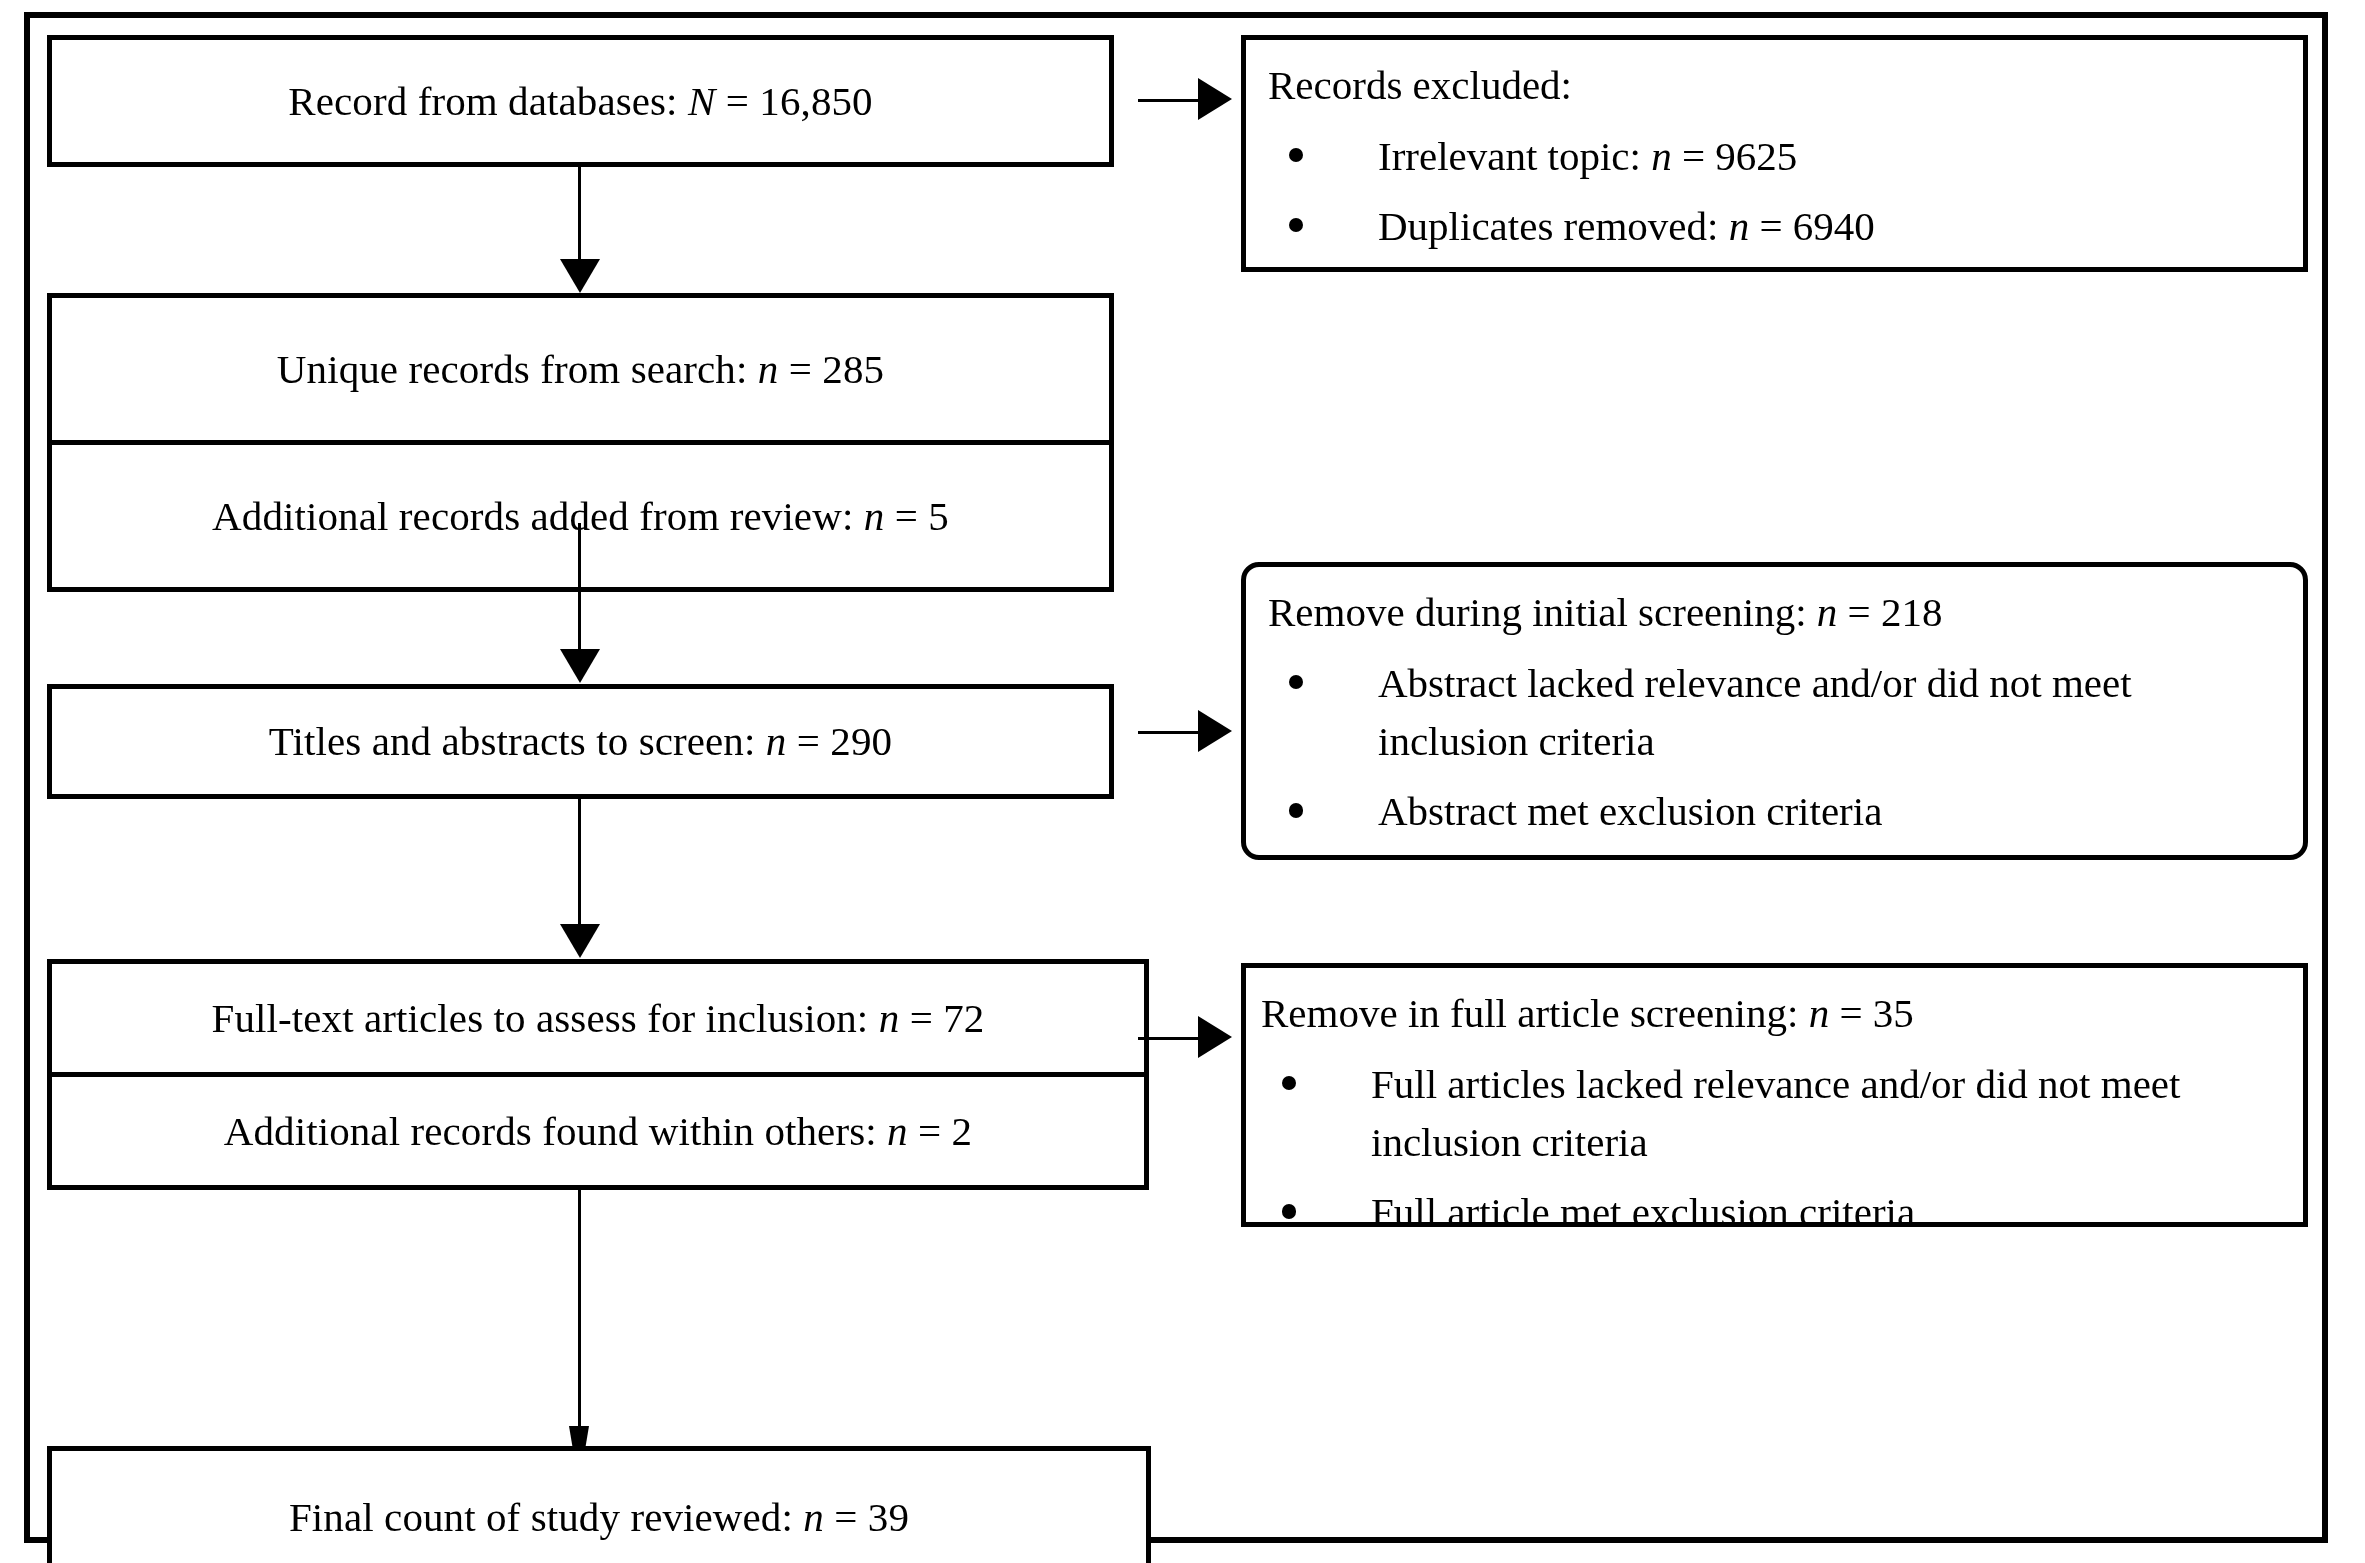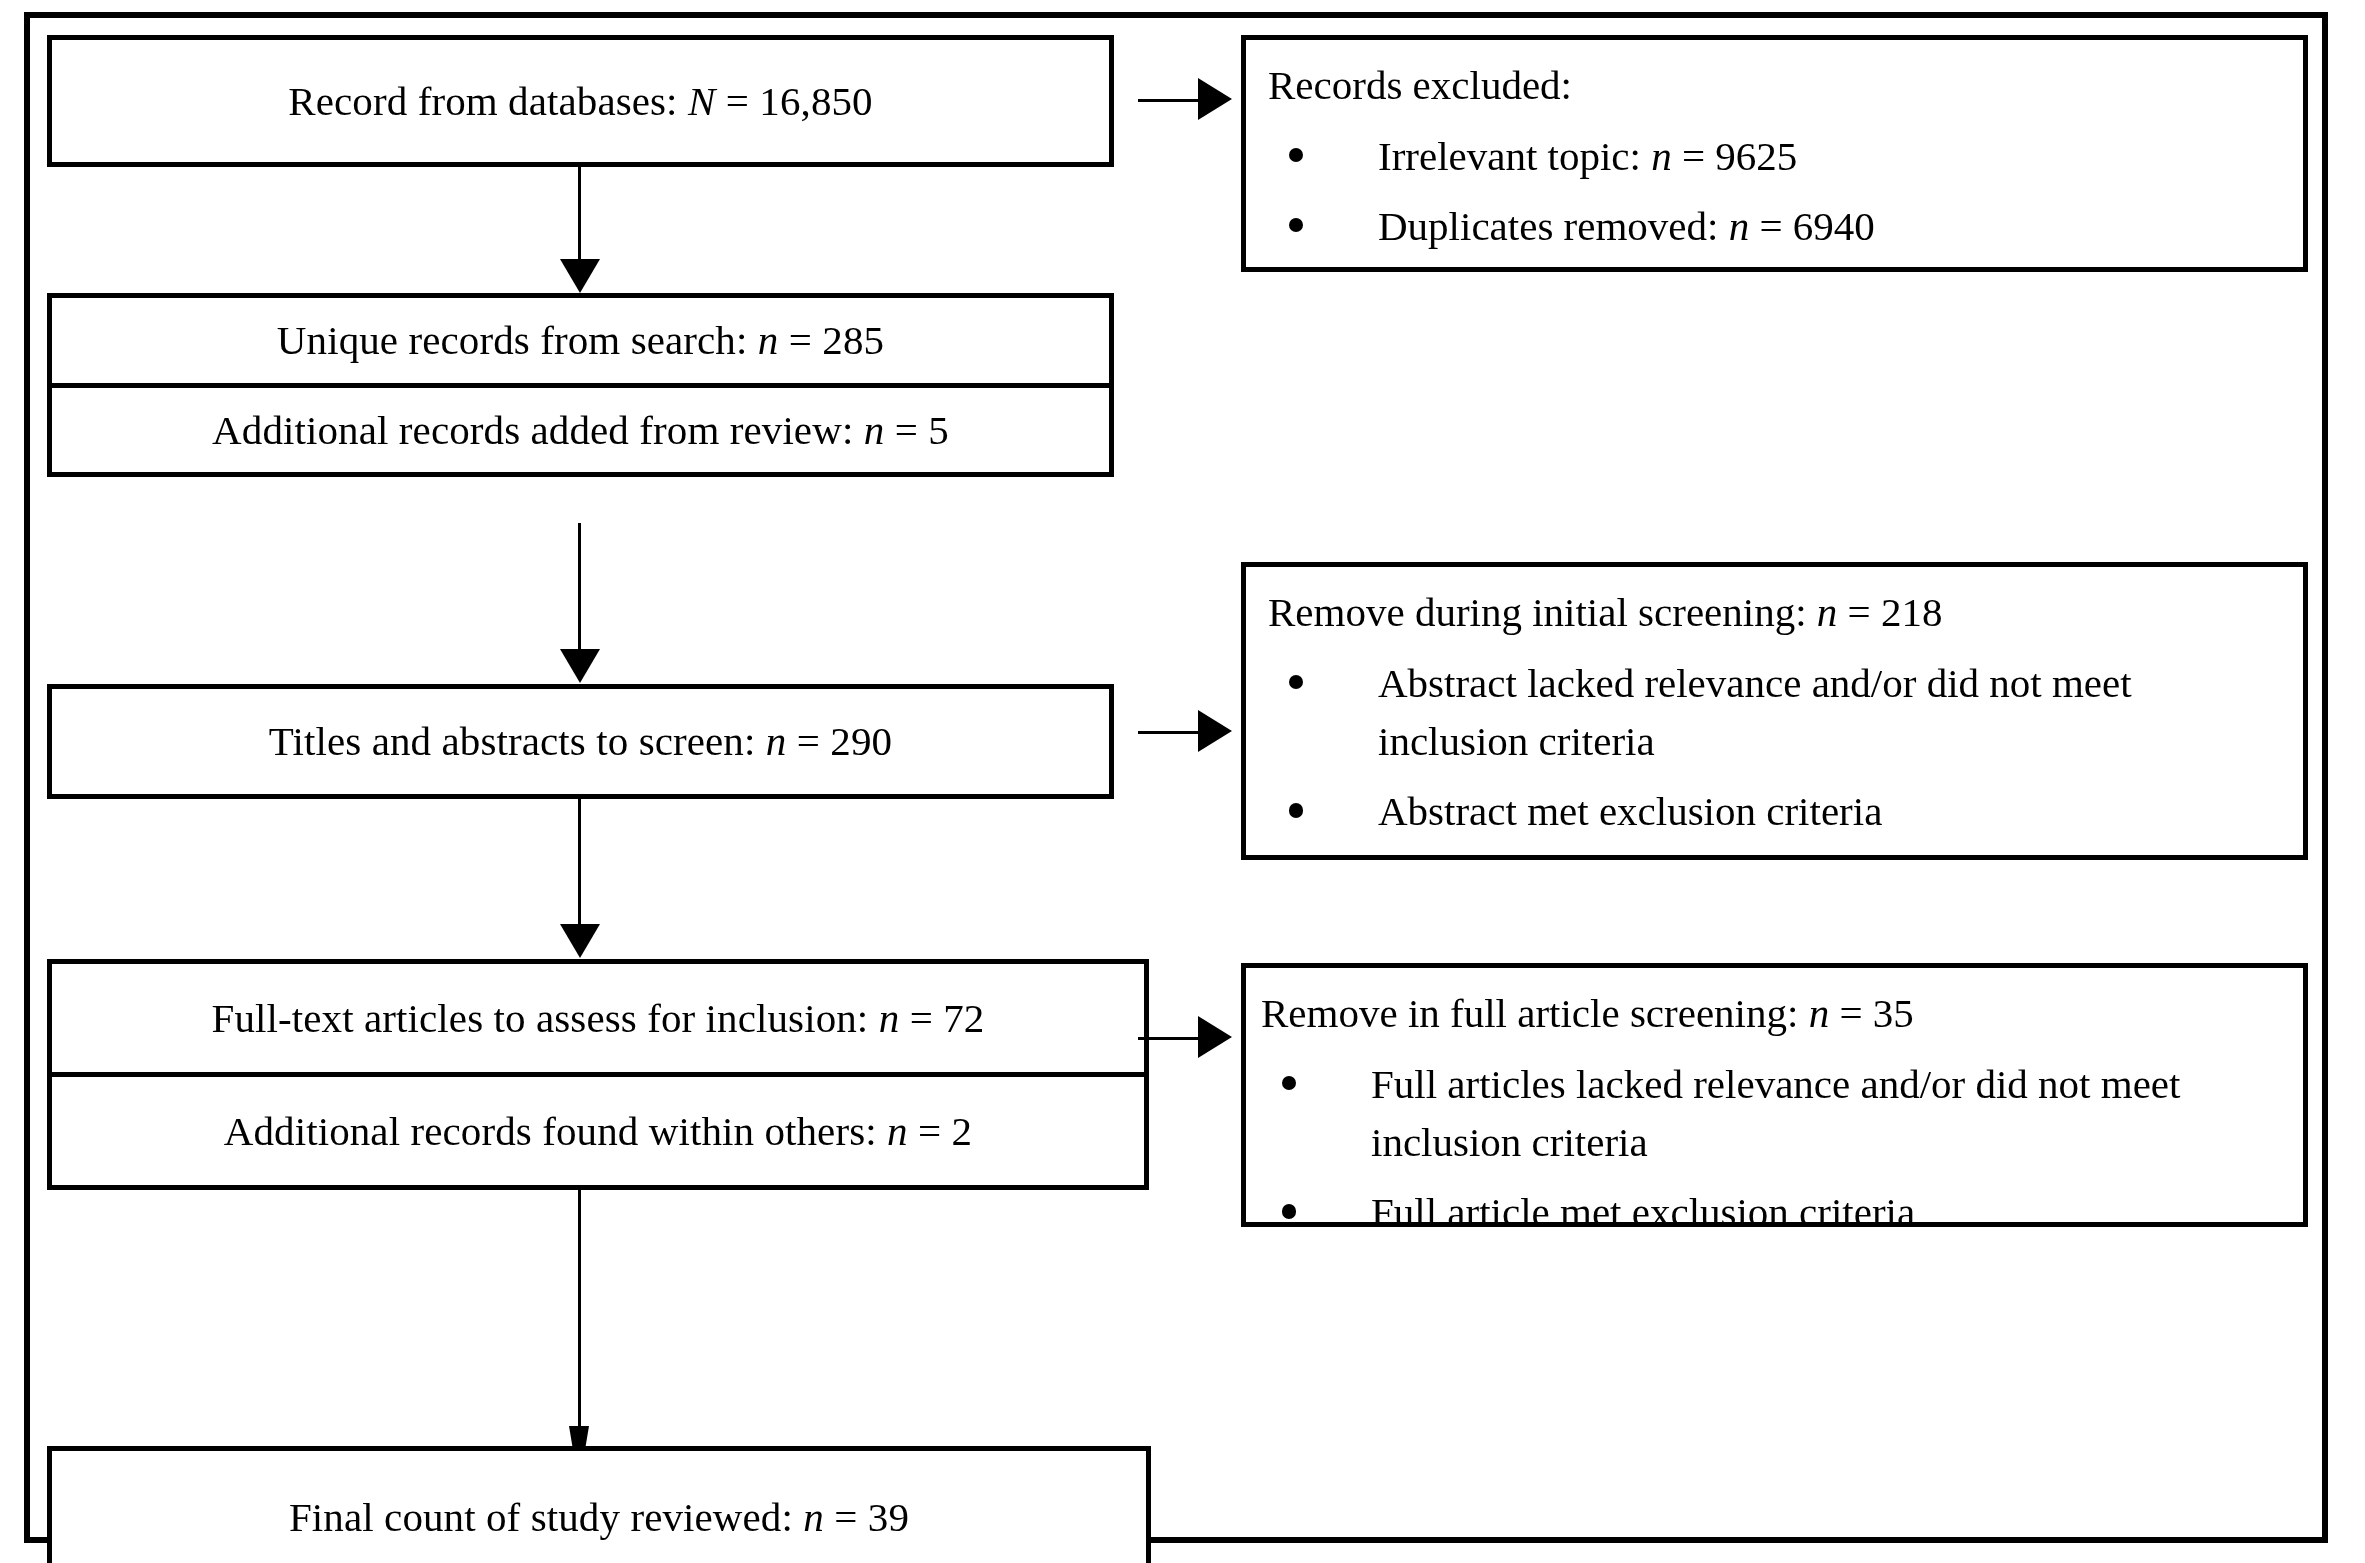--- a/index.html
+++ b/index.html
@@ -173,21 +173,21 @@
       <li class="panel-item">
         <span class="bullet-dot"></span>
         <span>Duplicates removed: </span><span class="italic-var">n</span><span> = 6940</span>
       </li>
     </ul>
   </div>
 
   <div class="v-line" style="left:578px; top:167px; height:111px;"></div>
   <div class="v-head" style="left:560px; top:259px;"></div>
 
-  <div class="node-box" style="left:47px; top:293px; width:1067px; height:184px;">
+  <div class="node-box" style="left:47px; top:293px; width:1067px; height:299px;">
     <div class="box-cell">
       <div class="node-text">
         <span>Unique records from search: </span><span class="italic-var">n</span><span> = 285</span>
       </div>
     </div>
     <div class="box-cell divided-top">
       <div class="node-text">
         <span>Additional records added from review: </span><span class="italic-var">n</span><span> = 5</span>
       </div>
     </div>
@@ -200,21 +200,21 @@
     <div class="box-cell">
       <div class="node-text">
         <span>Titles and abstracts to screen: </span><span class="italic-var">n</span><span> = 290</span>
       </div>
     </div>
   </div>
 
   <div class="h-line" style="left:1138px; top:731px; width:62px;"></div>
   <div class="h-head" style="left:1198px; top:710px;"></div>
 
-  <div class="panel-box" style="left:1241px; top:562px; width:1067px; height:298px;">
+  <div class="panel-box" style="left:1241px; top:562px; width:1067px; height:298px;border-radius:18px;">
     <div class="panel-heading">
       <span>Remove during initial screening: </span><span class="italic-var">n</span><span> = 218</span>
     </div>
     <ul class="panel-list">
       <li class="panel-item">
         <span class="bullet-dot"></span>
         <span>Abstract lacked relevance and/or did not meet inclusion criteria</span>
       </li>
       <li class="panel-item">
         <span class="bullet-dot"></span>

